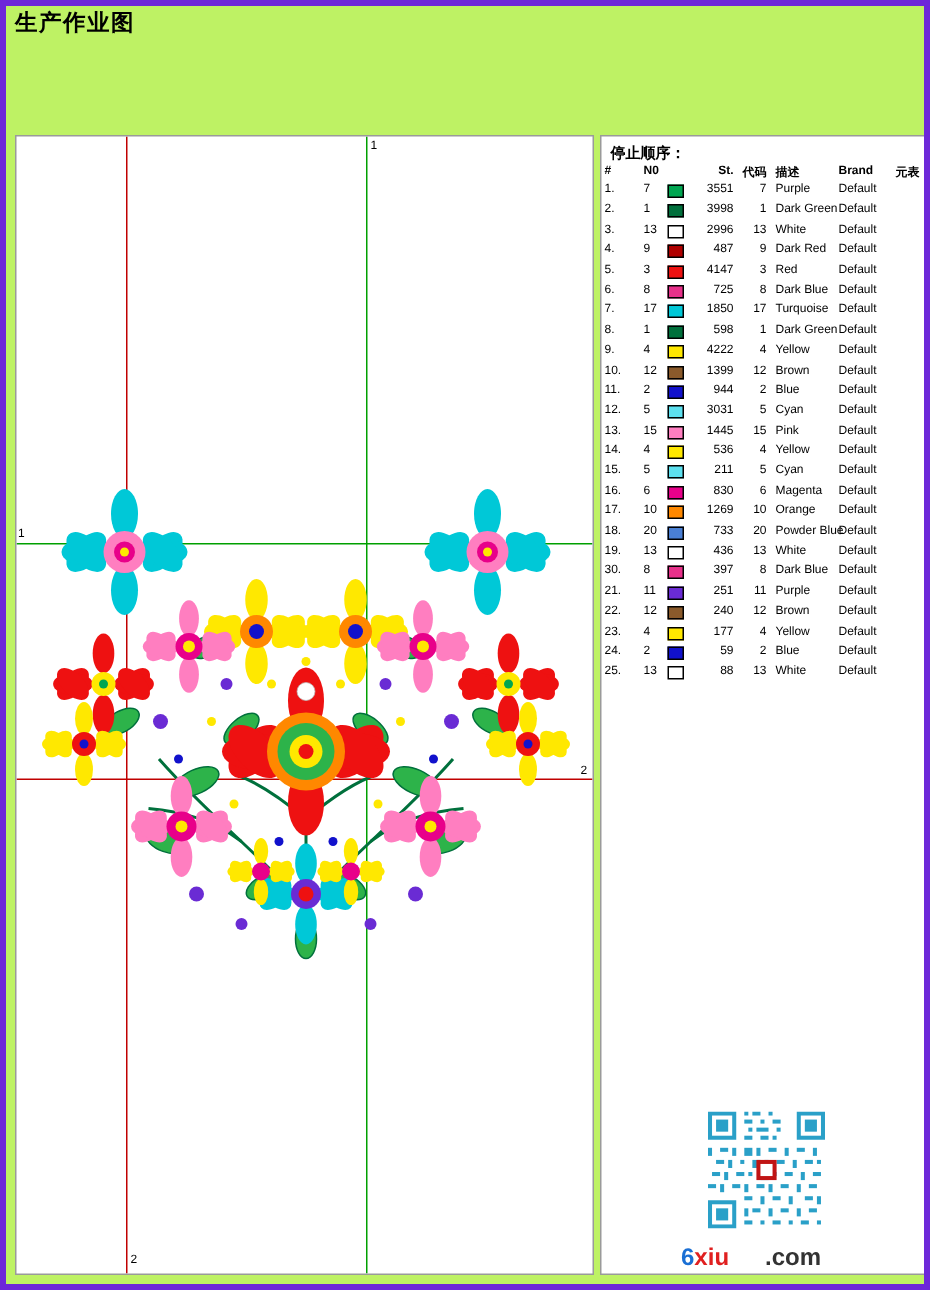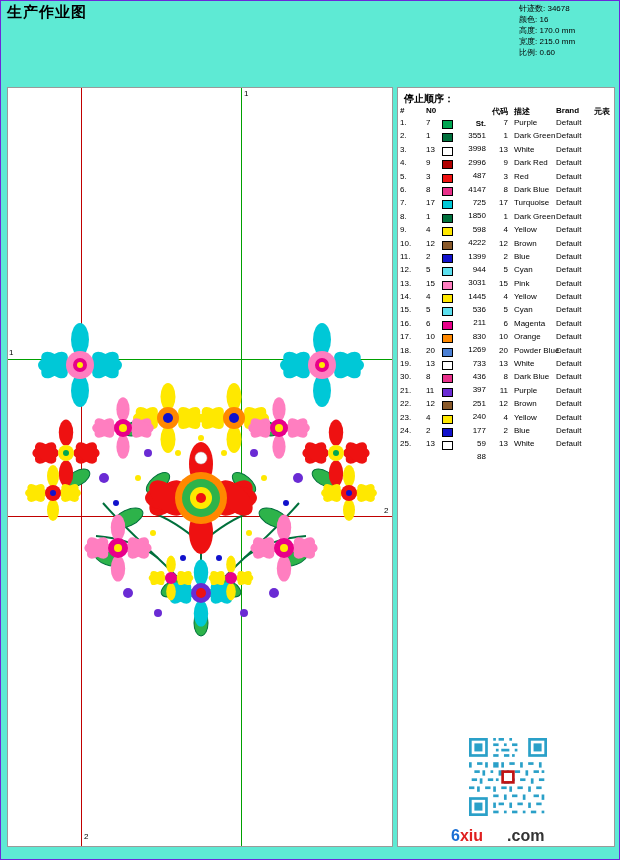--- a/index.html
+++ b/index.html
@@ -4,22 +4,22 @@
 <style>
   html, body {
     margin: 0;
     padding: 0;
     background: #ffffff;
   }
   .page {
     position: relative;
     width: 620px;
     height: 860px;
-    background: #5eead4;
-    border: 1px solid #6d28d9;
+    background: #bef264;
+    border: 4px solid #6d28d9;
     box-sizing: border-box;
     font-family: "Liberation Sans", sans-serif;
     overflow: hidden;
   }
 
   
   .title {
     position: absolute;
     left: 6px;
     top: 2px;
@@ -154,21 +154,21 @@
     font-weight: bold;
     color: #000;
     height: 12px;
   }
   .list-head .c, .row .c {
     position: absolute;
     white-space: nowrap;
   }
   .c-idx   { left: 2px;   width: 28px; }
   .c-no    { left: 28px;  width: 18px; }
-  .c-st    { left: 58px;  width: 30px; text-align: right; margin-top: 13px; }
+  .c-st    { left: 58px;  width: 30px; text-align: right; }
   .c-code  { left: 92px;  width: 18px; text-align: right; }
   .c-desc  { left: 116px; width: 80px; }
   .c-brand { left: 158px; width: 59px; }
   .c-tbl   { left: 196px; width: 24px; }
 
   .rows {
     position: absolute;
     left: 0;
     top: 30px;
     width: 100%;
@@ -219,42 +219,20 @@
   .brandmark .com { color: #333; margin-left: 24px; }
 </style>
 </head>
 <body>
 
 <div class="page">
 
   <div class="title">生产作业图</div>
 
 
-  <div class="spec">
-    <div>
-      <span>针迹数:</span>
-      <span>34678</span>
-    </div>
-    <div>
-      <span>颜色:</span>
-      <span>16</span>
-    </div>
-    <div>
-      <span>高度:</span>
-      <span>170.0 mm</span>
-    </div>
-    <div>
-      <span>宽度:</span>
-      <span>215.0 mm</span>
-    </div>
-    <div>
-      <span>比例:</span>
-      <span>0.60</span>
-    </div>
-  </div>
 
   <div class="design-frame">
 
     <div class="vline-green" style="left:233px;"></div>
     <div class="hline-green" style="top:271px;"></div>
     <div class="vline-red" style="left:73px;"></div>
     <div class="hline-red" style="top:428px;"></div>
 
     <div class="guide-label" style="left:236px; top:1px;">1</div>
     <div class="guide-label" style="left:1px; top:260px;">1</div>

